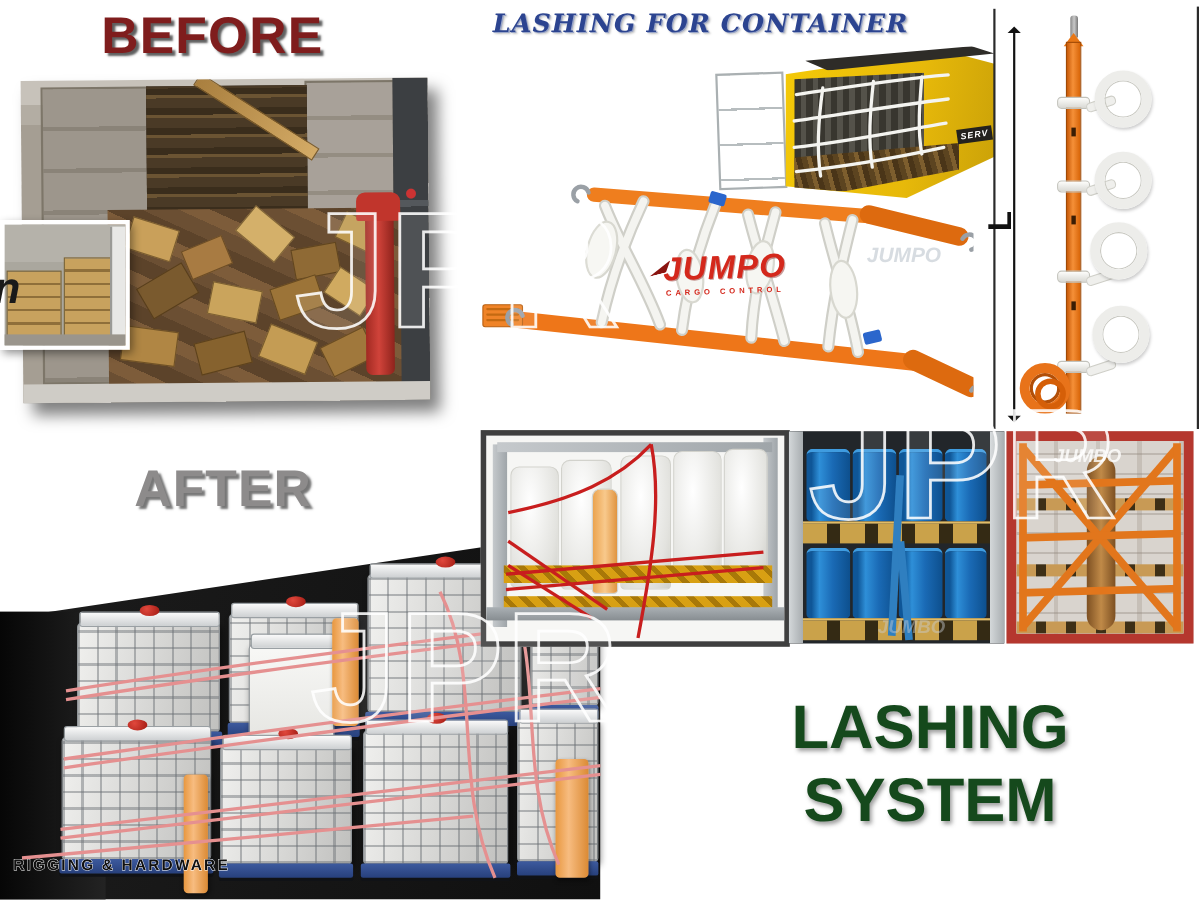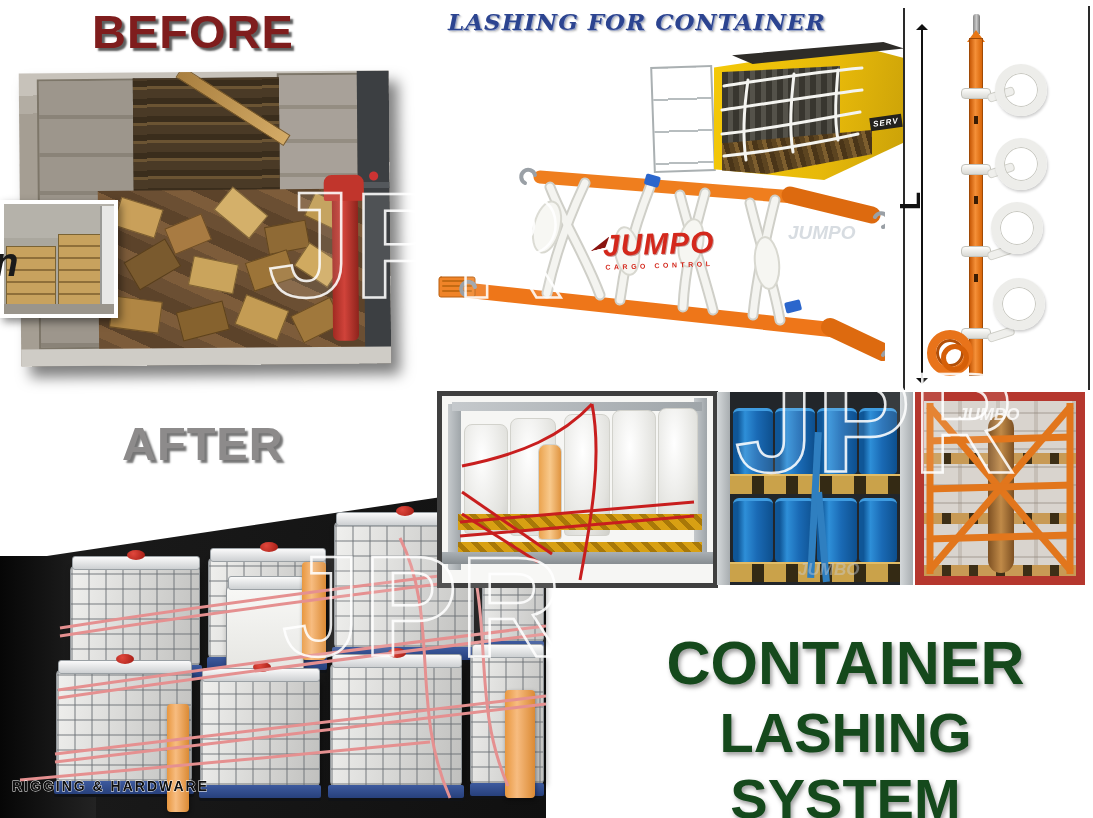--- a/index.html
+++ b/index.html
@@ -416,21 +416,20 @@
           <path d="M146,2 L146,173"></path>
       </g>
     </svg>
     <div class="wm-faint" style="left:34px;top:4px;font-size:17px;color:rgba(255,255,255,.8)">JUMBO</div>
   </div>
 
   <div class="abs before-title">BEFORE</div>
   <div class="abs after-title">AFTER</div>
   <div class="abs lashing-title">LASHING FOR CONTAINER</div>
   <div class="abs main-title">
-    <div class="l1">CONTAINER</div>
     <div class="l2">LASHING SYSTEM</div>
   </div>
 
   <div class="abs jpr-sub">RIGGING &amp; HARDWARE</div>
 
   <div class="wm" style="left:268px;top:170px;font-size:150px">JPR</div>
   <div class="wm" style="left:282px;top:536px;font-size:142px">JPR</div>
   <div class="wm" style="left:735px;top:352px;font-size:142px">JPR</div>
   <div class="wm-faint" style="left:788px;top:222px;font-size:19px;color:rgba(175,185,195,.5)">JUMPO</div>
   <div class="wm-faint" style="left:798px;top:560px;font-size:17px;color:rgba(200,205,210,.45)">JUMBO</div>

